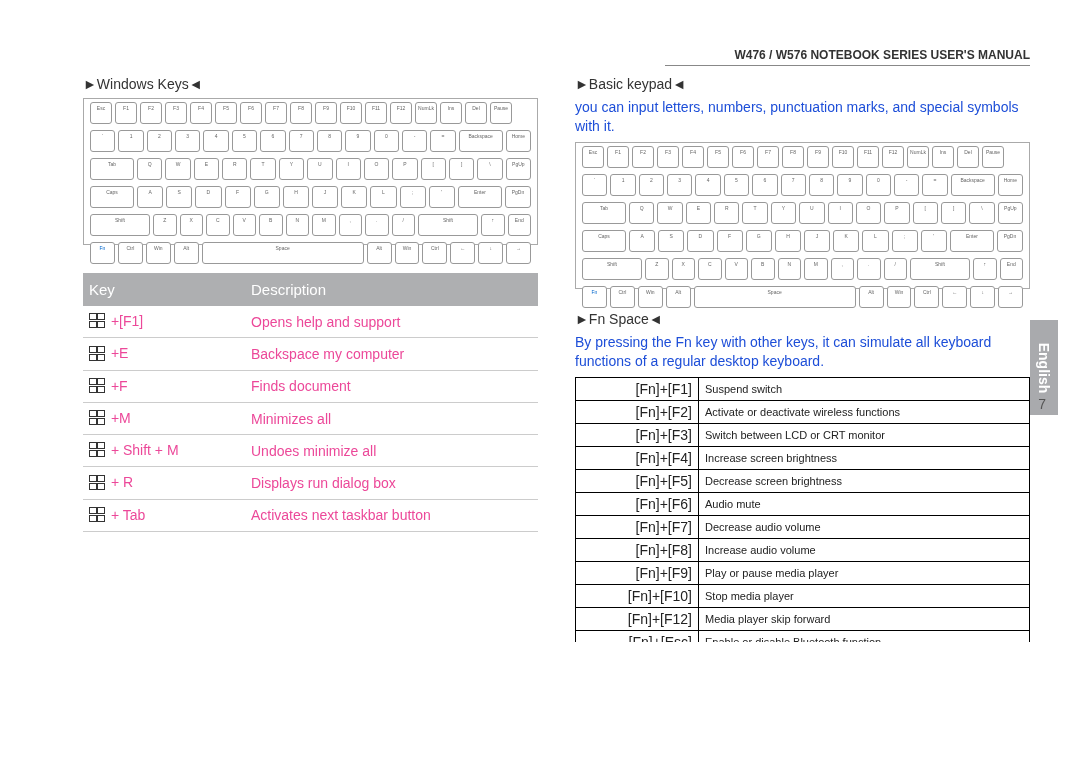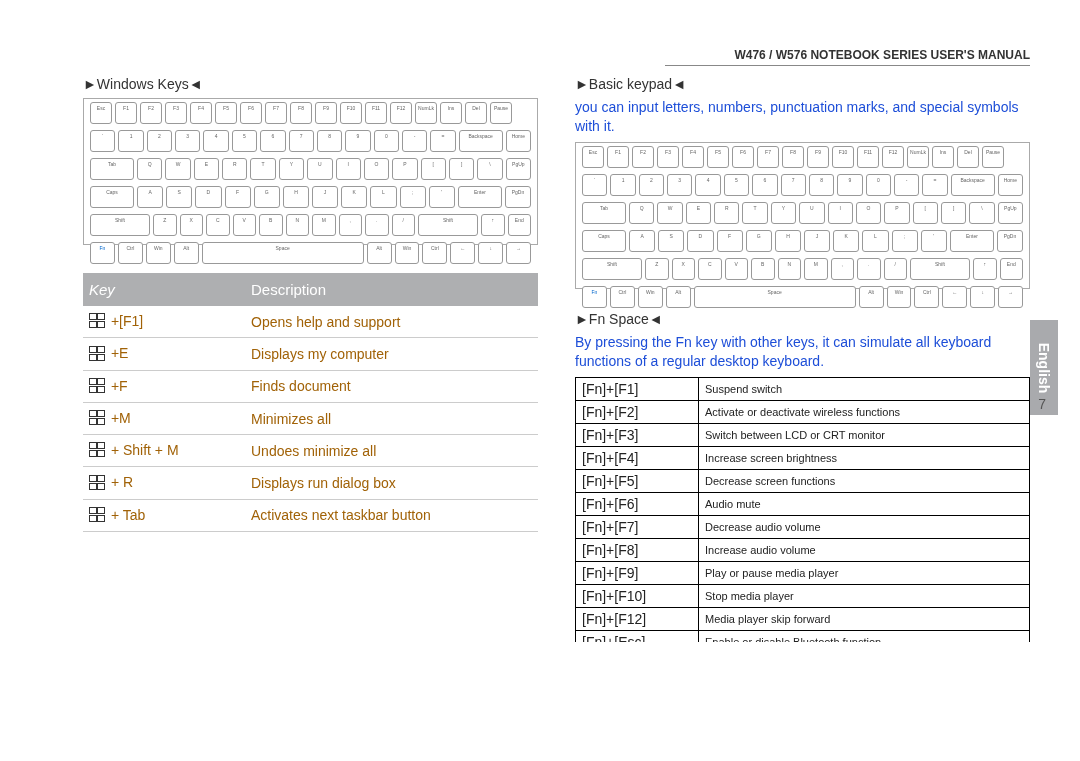--- a/index.html
+++ b/index.html
@@ -13,27 +13,27 @@
   .body-txt{font-size:14px;color:#1d4ed8;line-height:1.35;margin-bottom:6px;}
   .kbd{height:145px;border:1px solid #aaa;background:#fff;position:relative;margin-top:6px;margin-bottom:18px;}
   .kbd .krow{display:flex;gap:3px;padding:3px 6px;}
   .kbd .k{border:1px solid #999;height:16px;flex:1 1 0;border-radius:3px;font-size:5px;color:#666;text-align:center;line-height:10px;overflow:hidden;background:#fff;position:relative;}
   .kbd .k.md{flex:0 0 42px;}
   .kbd .k.wd{flex:0 0 58px;}
   .kbd .blue{color:#06c;}
   .kbd-big .krow .k{height:20px;}
   .win-tbl{width:100%;border-collapse:collapse;margin-top:28px;}
   .win-tbl thead td{background:#aeafb1;color:#fff;font-size:15px;padding:8px 6px;}
-  .win-tbl tbody td{font-size:14px;color:#a16207;padding:7px 6px;border-bottom:1px solid #ccc;}
+  .win-tbl tbody td{font-size:14px;color:#ec4899;padding:7px 6px;border-bottom:1px solid #ccc;}
   .winicon{display:inline-block;width:18px;height:16px;vertical-align:middle;position:relative;top:-1px;margin-right:0px;}
   .winicon::before,.winicon::after{content:"";position:absolute;border:1px solid #333;width:6px;height:5px;}
   .winicon::before{left:0;top:0;box-shadow:8px 0 0 -1px #fff,8px 0 0 0 #333,0 8px 0 -1px #fff,0 8px 0 0 #333,8px 8px 0 -1px #fff,8px 8px 0 0 #333;}
   .fn-tbl{width:100%;border-collapse:collapse;margin-top:6px;}
   .fn-tbl td{border:1px solid #000;font-size:11px;padding:3px 6px;color:#222;}
-  .fn-tbl td:first-child{width:110px;font-size:14px;}
+  .fn-tbl td:first-child{width:110px;font-size:14px;text-align:right;}
   .side-tab{position:absolute;right:22px;top:320px;width:28px;height:95px;background:#a9aaad;}
   .side-tab span{color:#fff;font-size:14px;position:absolute;left:50%;top:50%;transform:translate(-50%,-50%) rotate(90deg);white-space:nowrap;font-weight:bold;}
   .page-num{position:absolute;right:34px;top:396px;font-size:14px;color:#555;}
 </style>
 </head>
 <body>
 <div class="page">
 
 <div class="hdr">W476 / W576 NOTEBOOK SERIES USER'S MANUAL</div>
 <div class="hdr-underline"></div>
@@ -139,32 +139,32 @@
           <div class="k">Ctrl</div>
           <div class="k">←</div>
           <div class="k">↓</div>
           <div class="k">→</div>
         </div>
       </div>
 
   <table class="win-tbl">
     <thead>
       <tr>
-        <td style="width:150px;font-style:italic;">Key</td>
+        <td style="width:150px;">Key</td>
         <td>Description</td>
       </tr>
     </thead>
     <tbody id="win-body">
           <tr>
             <td><span class="winicon"></span><span> +[F1]</span></td>
             <td>Opens help and support</td>
           </tr>
           <tr>
             <td><span class="winicon"></span><span> +E</span></td>
-            <td>Displays my computer</td>
+            <td>Backspace my computer</td>
           </tr>
           <tr>
             <td><span class="winicon"></span><span> +F</span></td>
             <td>Finds document</td>
           </tr>
           <tr>
             <td><span class="winicon"></span><span> +M</span></td>
             <td>Minimizes all</td>
           </tr>
           <tr>
@@ -306,21 +306,21 @@
           <tr>
             <td>[Fn]+[F3]</td>
             <td>Switch between LCD or CRT monitor</td>
           </tr>
           <tr>
             <td>[Fn]+[F4]</td>
             <td>Increase screen brightness</td>
           </tr>
           <tr>
             <td>[Fn]+[F5]</td>
-            <td>Decrease screen functions</td>
+            <td>Decrease screen brightness</td>
           </tr>
           <tr>
             <td>[Fn]+[F6]</td>
             <td>Audio mute</td>
           </tr>
           <tr>
             <td>[Fn]+[F7]</td>
             <td>Decrease audio volume</td>
           </tr>
           <tr>

